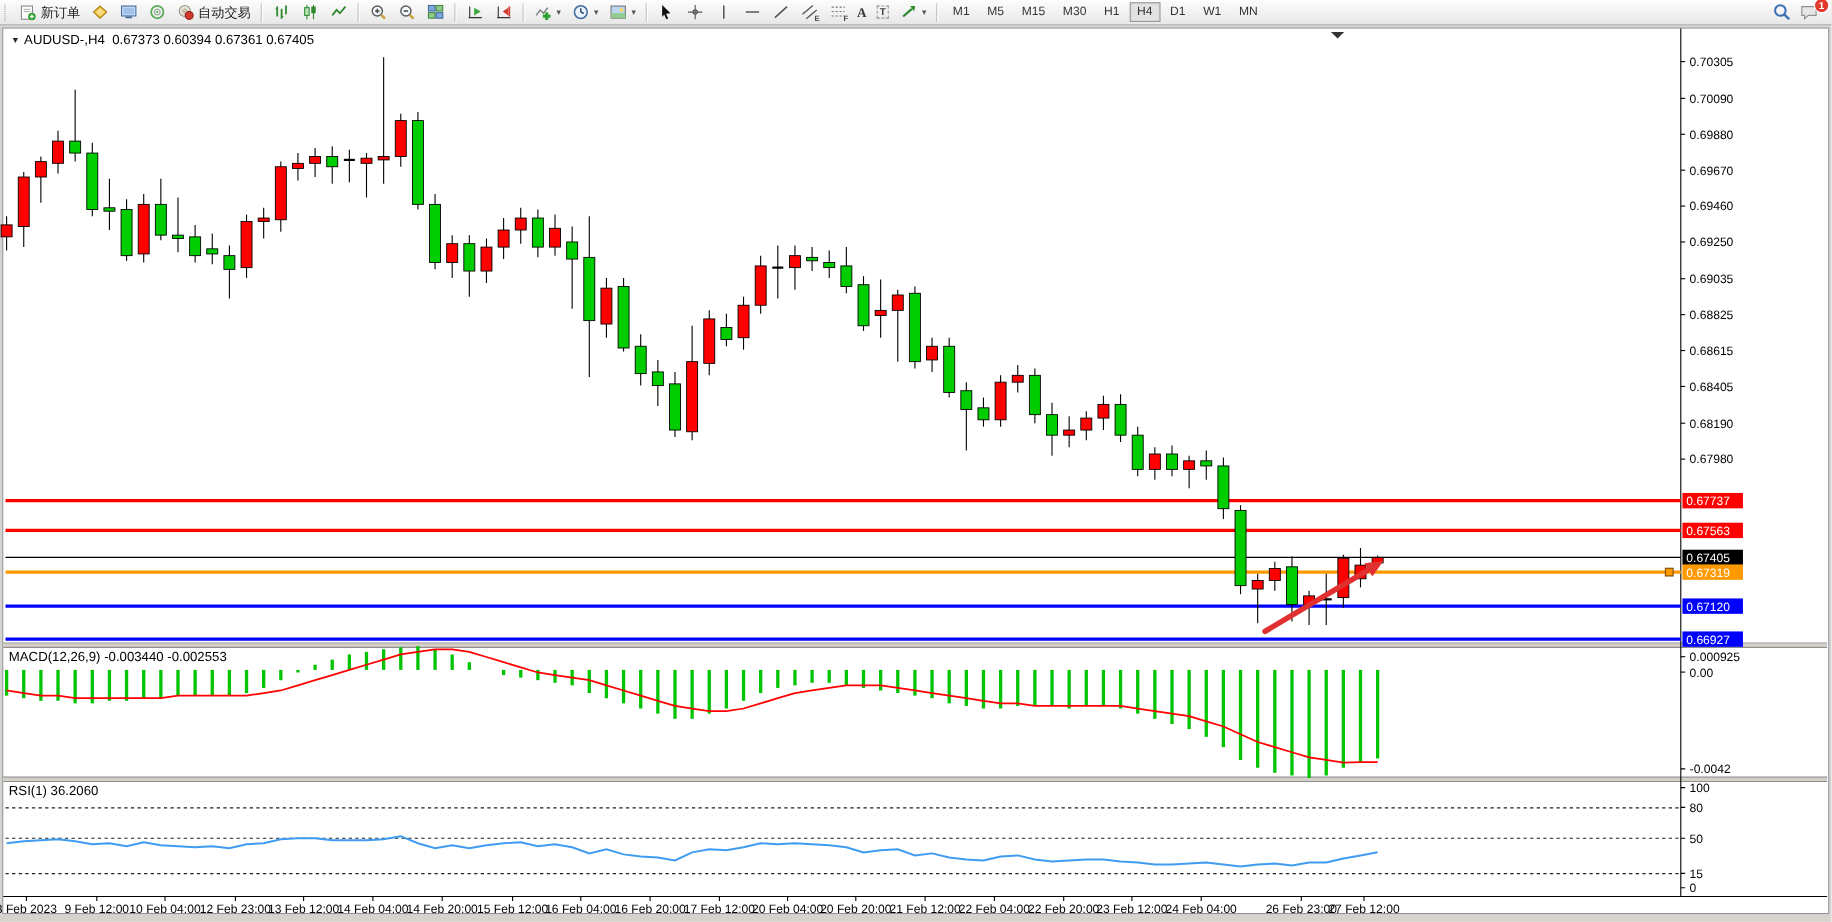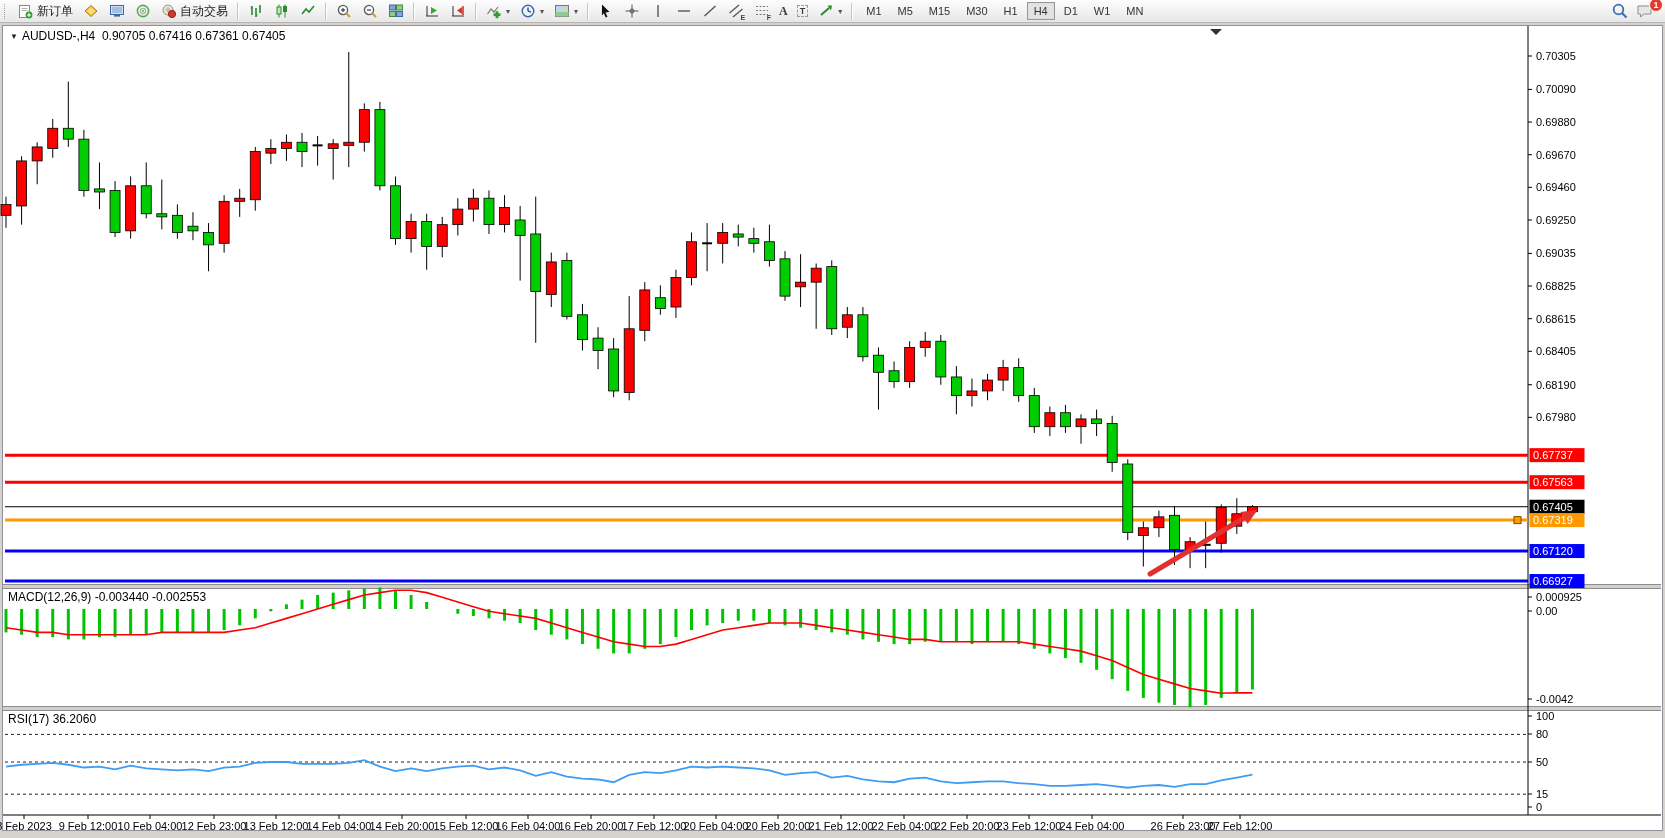--- a/index.html
+++ b/index.html
@@ -674,20 +674,20 @@
     <text x="1029" y="830" font-size="11" text-anchor="middle">23 Feb 12:00</text>
     <line x1="1092" y1="815" x2="1092" y2="819" stroke="#000"></line>
     <text x="1092" y="830" font-size="11" text-anchor="middle">24 Feb 04:00</text>
     <line x1="1183" y1="815" x2="1183" y2="819" stroke="#000"></line>
     <text x="1183" y="830" font-size="11" text-anchor="middle">26 Feb 23:00</text>
     <line x1="1240" y1="815" x2="1240" y2="819" stroke="#000"></line>
     <text x="1240" y="830" font-size="11" text-anchor="middle">27 Feb 12:00</text>
   </svg>
 
 <div class="overlay" style="left:10px;top:29px">
-  <span class="tri">▼</span><span>AUDUSD-,H4</span>&nbsp;&nbsp;<span>0.90705 0.67416 0.67361 0.67405</span>
+  <span class="tri">▼</span><span>AUDUSD-,H4</span>&nbsp;&nbsp;<span>0.67373 0.60394 0.67361 0.67405</span>
 </div>
 <div class="overlay" style="left:8px;top:590px">
   <span>MACD(12,26,9) -0.003440 -0.002553</span>
 </div>
 <div class="overlay" style="left:8px;top:712px">
-  <span>RSI(17) 36.2060</span>
+  <span>RSI(1) 36.2060</span>
 </div>
 
 </body></html>

